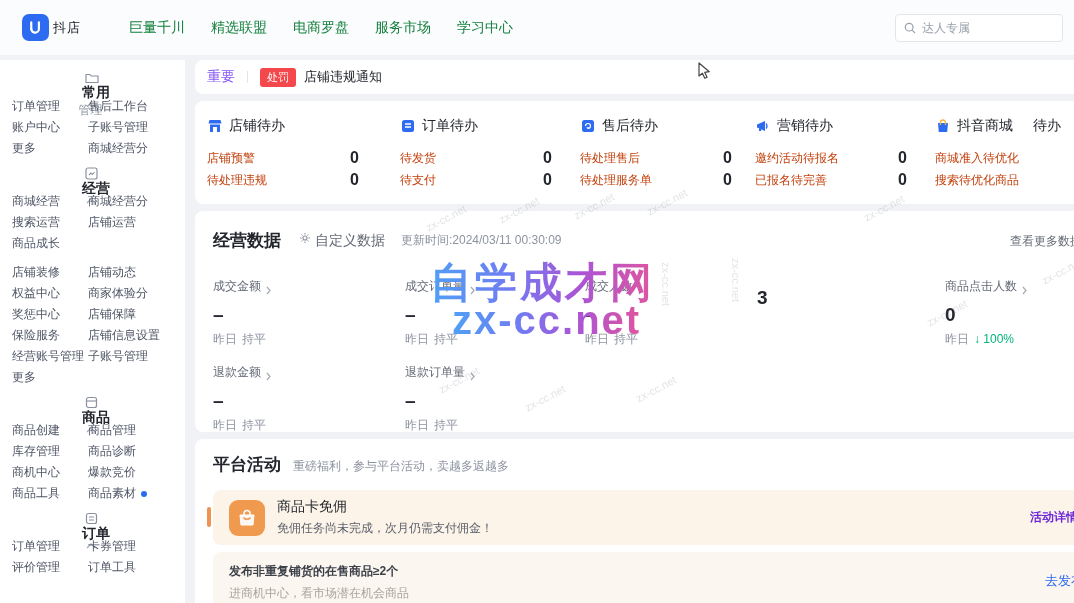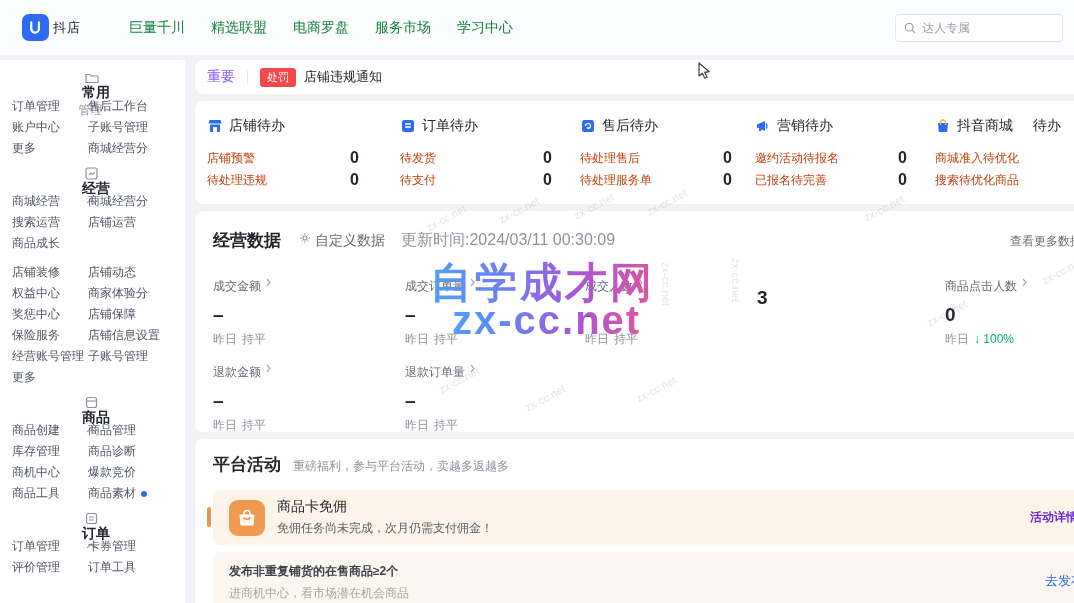--- a/index.html
+++ b/index.html
@@ -46,25 +46,25 @@
   .todo-suffix { font-size:14px; color:#23262d; font-weight:400; margin-left:20px; }
   .todo-rows { margin-top:12px; width:152px; }
   .todo-row { display:flex; justify-content:space-between; align-items:center; height:22px; }
   .todo-label { font-size:12px; color:#c2410c; cursor:pointer; }
   .todo-value { font-size:16px; font-weight:700; color:#23262d; cursor:pointer; }
   .p-biz { top:151px; height:221px; padding:18px 0 0 18px; }
   .biz-head { display:flex; align-items:center; }
   .biz-title { font-size:17px; font-weight:700; color:#23262d; }
   .biz-custom { display:flex; align-items:flex-start; margin-left:18px; font-size:14px; color:#646a76; cursor:pointer; }
   .biz-custom span { margin-left:4px; }
-  .biz-update { font-size:16px; color:#8d93a0; margin-left:16px; }
+  .biz-update { font-size:12px; color:#8d93a0; margin-left:16px; }
   .biz-more { position:absolute; left:815px; top:22px; font-size:12px; color:#646a76; cursor:pointer; white-space:nowrap; }
   .metrics { display:grid; grid-template-columns:192px 180px 172px 188px auto; margin-top:26px; }
   .metrics.r2 { margin-top:16px; }
-  .metric-label { font-size:12px; color:#646a76; display:flex; align-items:flex-start; cursor:pointer; }
+  .metric-label { font-size:12px; color:#646a76; display:flex; align-items:flex-end; cursor:pointer; }
   .metric-label .chev { margin-left:5px; display:flex; }
   .metric-value { font-size:19px; font-weight:700; color:#23262d; margin-top:9px; height:22px; }
   .metric-sub { font-size:12px; color:#8d93a0; margin-top:5px; }
   .metric-sub .chg { margin-left:5px; color:#8d93a0; }
   .metric-sub .chg.down { color:#00b578; }
   .p-act { top:379px; height:200px; padding:14px 0 0 18px; }
   .act-head { display:flex; align-items:baseline; }
   .act-title { font-size:17px; font-weight:700; color:#23262d; }
   .act-sub { font-size:12px; color:#8d93a0; margin-left:12px; }
   .banner { position:relative; margin-top:14px; width:964px; height:55px; background:#fcf4e8; border-radius:8px; display:flex; align-items:center; }

